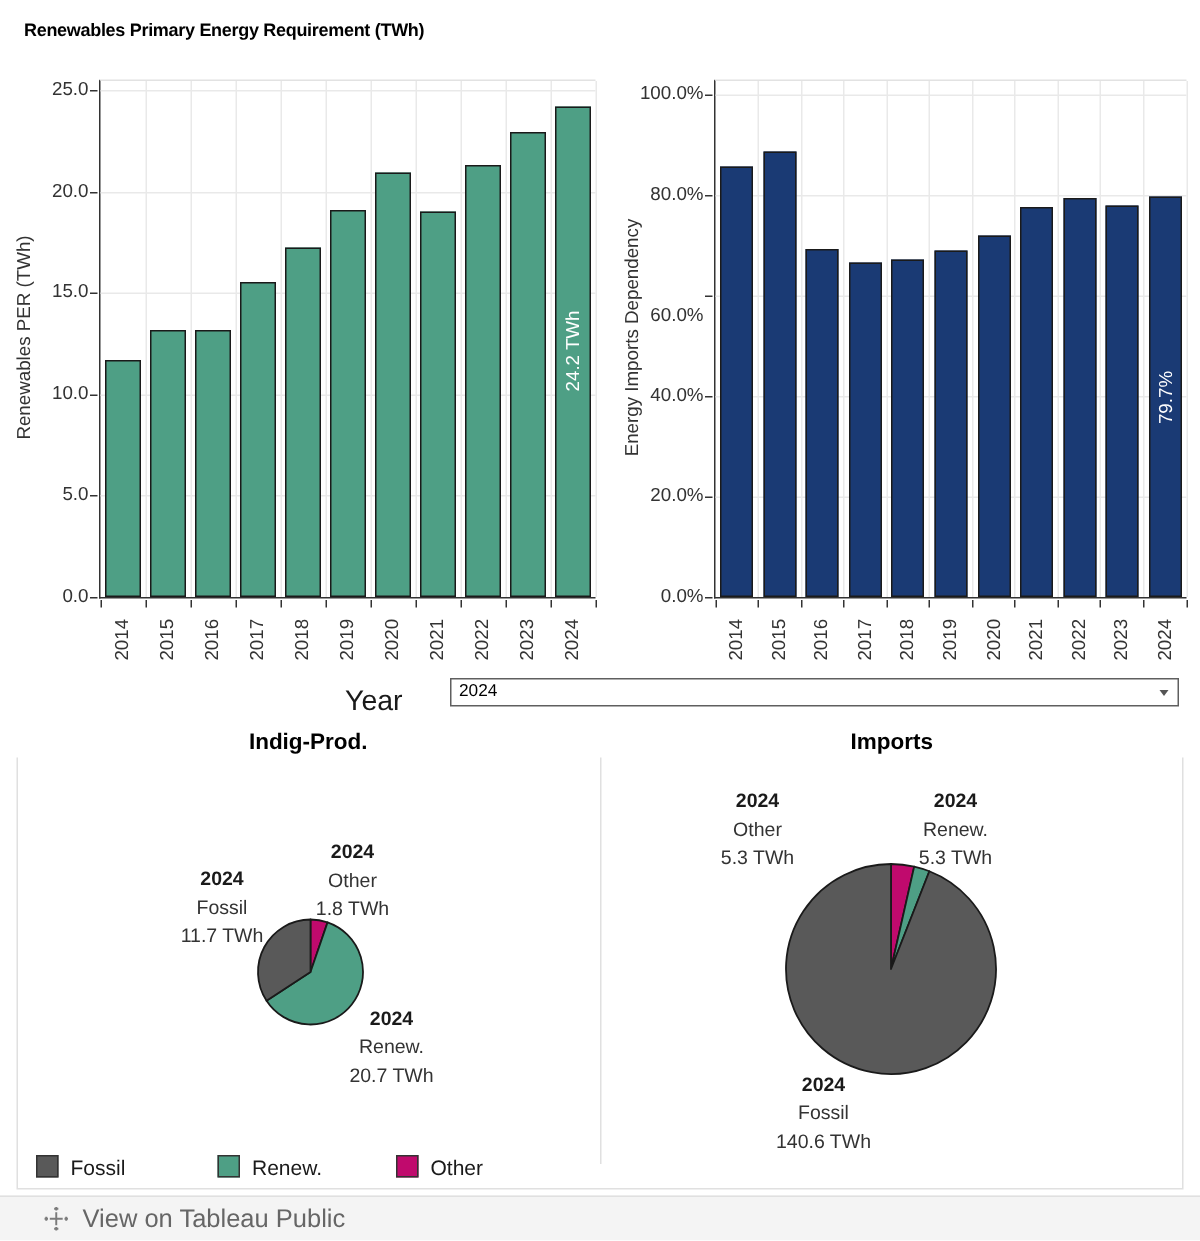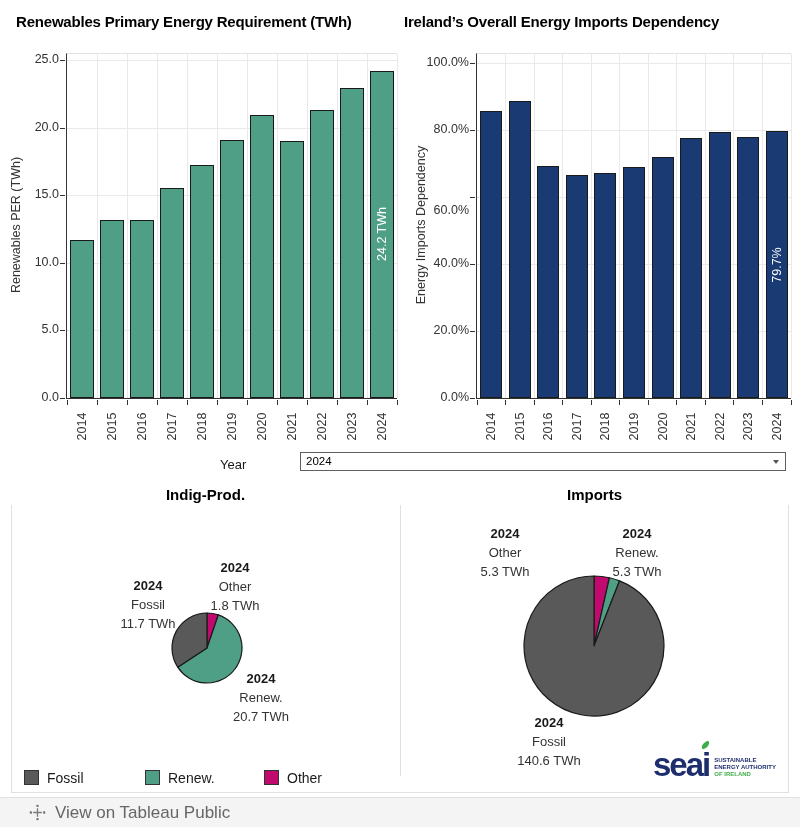--- a/index.html
+++ b/index.html
@@ -1,20 +1,20 @@
 <!DOCTYPE html>
 <html><head>
 <meta charset="utf-8">
 <style>
   * { margin:0; padding:0; box-sizing:content-box; }
   body { background:#fff; font-family:"Liberation Sans", sans-serif; }
   #app { position:relative; width:800px; height:827px; background:#fff; overflow:hidden; }
 
   
-  .chart-title { position:absolute; top:13px; font-size:15px; font-weight:bold; color:#000; letter-spacing:-0.2px; white-space:nowrap; }
+  .chart-title { position:absolute; top:13px; font-size:12px; font-weight:bold; color:#000; letter-spacing:-0.2px; white-space:nowrap; }
   .t0 { left:16px; } .t1 { left:404px; }
   .yaxis-title { position:absolute; width:220px; height:16px; text-align:center; font-size:12.5px; color:#333;
                  transform:rotate(-90deg); white-space:nowrap; }
   .y0 { left:-93px; top:217px; } .y1 { left:312px; top:217px; }
 
   
   .plot { position:absolute; border-left:1.5px solid #333; border-bottom:1.5px solid #333; border-top:1px solid #e2e2e2; }
   #plot0 { left:66px; top:53px; width:330px; height:344px; }
   #plot1 { left:476px; top:53px; width:314px; height:344px; }
   .vgrid { position:absolute; top:0; bottom:0; width:1px; background:#e9e9e9; }
@@ -23,21 +23,21 @@
   .ylab  { position:absolute; left:-74px; width:66px; text-align:right; font-size:12.5px; color:#333; }
   .ymark { position:absolute; left:-7px; width:5px; height:1px; background:#333; }
   .xmark { position:absolute; width:1px; height:5px; background:#333; bottom:-7px; }
   .xlab  { position:absolute; width:44px; height:15px; text-align:center; font-size:12.5px; color:#333;
            transform:rotate(-90deg); white-space:nowrap; }
   .inbar { position:absolute; font-size:12.5px; color:#fff; text-align:center; height:16px; line-height:16px;
            transform:rotate(-90deg); white-space:nowrap; }
 
   
   .section-title { position:absolute; left:12px; top:455px; font-size:15px; font-weight:bold; color:#000; }
-  .year-label { position:absolute; left:220px; top:457px; font-size:13px; color:#1a1a1a; }
+  .year-label { position:absolute; left:230px; top:457px; font-size:19px; color:#1a1a1a; }
   .dropdown { position:absolute; left:300px; top:452px; width:486px; height:19px; background:#fff;
               border:1px solid #5f5f5f; box-sizing:border-box; font-size:11.5px; color:#000;
               line-height:17px; padding-left:5px; cursor:pointer; }
   .dd-caret { position:absolute; right:6px; top:7px; width:0; height:0;
               border-left:3.5px solid transparent; border-right:3.5px solid transparent; border-top:4.5px solid #555; }
 
   
   .pie-header { position:absolute; top:486px; font-size:15px; font-weight:bold; text-align:center; color:#000; }
   .ph-left { left:11px; width:389px; } .ph-right { left:400px; width:389px; }
   .border-line { position:absolute; background:#e0e0e0; }
@@ -84,21 +84,20 @@
   .tb-caret { width:0; height:0; border-left:4px solid transparent; border-right:4px solid transparent;
               border-top:5px solid currentColor; }
   .share-text { font-size:13.5px; color:#3f3f3f; margin-left:7px; cursor:pointer; }
 </style>
 </head>
 <body>
 
 <div id="app">
 
   <div class="chart-title t0">Renewables Primary Energy Requirement (TWh)</div>
-  <div class="chart-title t1">Ireland’s Overall Energy Imports Dependency</div>
   <div class="yaxis-title y0">Renewables PER (TWh)</div>
   <div class="yaxis-title y1">Energy Imports Dependency</div>
   <div id="plot0" class="plot">
       <div class="vgrid" style="left: 29.5px;"></div>
       <div class="vgrid" style="left: 59.5px;"></div>
       <div class="vgrid" style="left: 89.5px;"></div>
       <div class="vgrid" style="left: 119.5px;"></div>
       <div class="vgrid" style="left: 149.5px;"></div>
       <div class="vgrid" style="left: 179.5px;"></div>
       <div class="vgrid" style="left: 209.5px;"></div>
@@ -287,31 +286,20 @@
   </div>
   <div class="legend-item leg1">
     <span class="leg-swatch" style="background: rgb(78, 159, 133);"></span>
     <span class="leg-text">Renew.</span>
   </div>
   <div class="legend-item leg2">
     <span class="leg-swatch" style="background: rgb(192, 10, 109);"></span>
     <span class="leg-text">Other</span>
   </div>
 
-  <div class="seai-logo">
-    <div class="seai-word">
-      <span>seai</span>
-      <span class="seai-leaf"></span>
-    </div>
-    <div class="seai-text">
-      <div class="navy">SUSTAINABLE</div>
-      <div class="navy">ENERGY AUTHORITY</div>
-      <div class="green">OF IRELAND</div>
-    </div>
-  </div>
 
   <div class="toolbar">
     <div class="tb-left">
       <span class="tb-ic" style="color:#7b7b7b;">
         <svg width="17" height="17" viewBox="0 0 17 17" fill="none" stroke="currentColor" stroke-width="1.3">
           <path d="M8.5 4.2 V12.8 M4.2 8.5 H12.8"></path>
           <path d="M8.5 0.7 V3 M7.1 1.85 H9.9"></path>
           <path d="M8.5 14 V16.3 M7.1 15.15 H9.9"></path>
           <path d="M0.7 8.5 H3 M1.85 7.1 V9.9"></path>
           <path d="M14 8.5 H16.3 M15.15 7.1 V9.9"></path>

